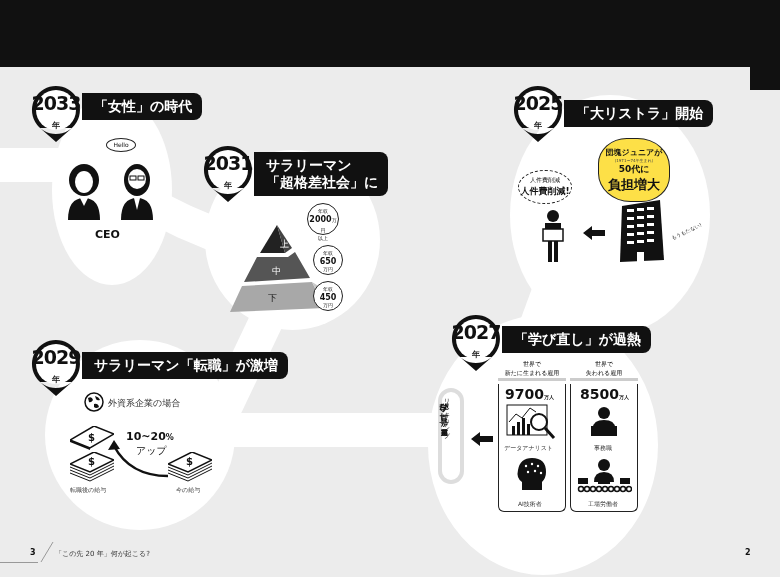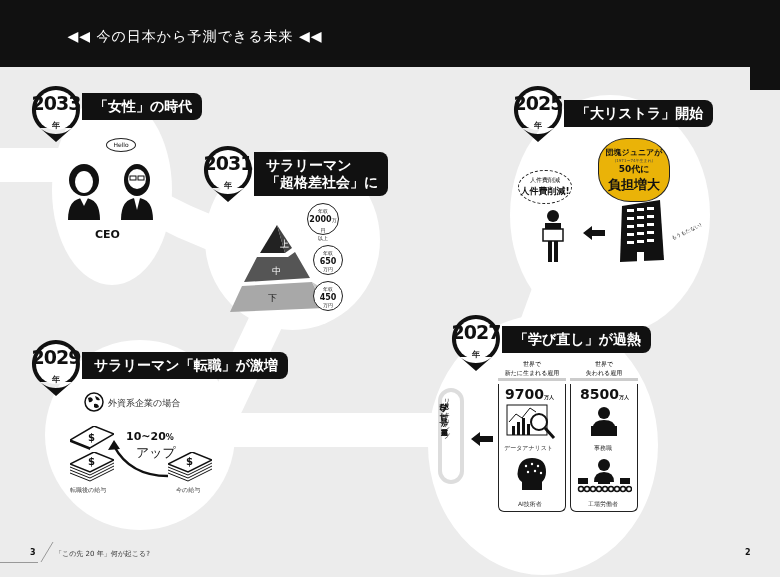--- a/index.html
+++ b/index.html
@@ -30,21 +30,20 @@
   .pyr-bubble b { font-size: 8px; display: block; line-height: 9px; }
 
   .box { position: absolute; border: 1.5px solid #222; border-top: none; border-radius: 0 0 6px 6px; }
   .footer-num { position: absolute; font-size: 8px; font-weight: bold; }
   .footer-text { position: absolute; font-size: 7px; color: #333; }
 </style>
 </head>
 <body>
 
 <div class="header">
-  <div class="header-left">◀◀ 今の日本から予測できる未来 ◀◀</div>
 </div>
 <div class="corner-black"></div>
 <div class="page-panel"></div>
 
 <svg class="roads" width="780" height="577">
   <g stroke="#fff" stroke-width="34" fill="none" stroke-linecap="butt">
     <path d="M0 165 L70 165 L185 222 L275 260"></path>
     <path d="M590 180 L520 370"></path>
     <path d="M300 250 L200 460"></path>
     <path d="M110 430 L520 430"></path>
@@ -138,21 +137,21 @@
   <svg style="position:absolute;left:540px;top:210px;" width="26" height="52" viewBox="0 0 26 52">
     <circle cx="13" cy="6" r="6" fill="#111"></circle>
     <rect x="5" y="13" width="16" height="18" fill="#111"></rect>
     <rect x="3" y="19" width="20" height="12" fill="#fff" stroke="#111" stroke-width="1.5"></rect>
     <rect x="8" y="31" width="4" height="21" fill="#111"></rect>
     <rect x="14" y="31" width="4" height="21" fill="#111"></rect>
   </svg>
   <svg style="position:absolute;left:583px;top:226px;" width="22" height="14" viewBox="0 0 22 14">
     <polygon points="0,7 9,0 9,4 22,4 22,10 9,10 9,14" fill="#111"></polygon>
   </svg>
-  <div style="position:absolute;left:598px;top:138px;width:72px;height:64px;background:#eab308;border:1.5px solid #222;border-radius:40% 45% 40% 45%;text-align:center;padding-top:8px;">
+  <div style="position:absolute;left:598px;top:138px;width:72px;height:64px;background:#fde047;border:1.5px solid #222;border-radius:40% 45% 40% 45%;text-align:center;padding-top:8px;">
     <div style="font-size:8px;font-weight:bold;">団塊ジュニアが</div>
     <div style="font-size:4px;color:#444;">(1971〜74年生まれ)</div>
     <div style="font-size:9px;font-weight:bold;">50代に</div>
     <div style="font-size:13px;font-weight:bold;">負担増大</div>
   </div>
   <svg style="position:absolute;left:618px;top:200px;" width="50" height="62" viewBox="0 0 50 62">
     <polygon points="4,6 42,0 46,60 2,62" fill="#111"></polygon>
     <g fill="#fff">
       <rect x="9" y="9" width="7" height="3"></rect>
         <rect x="19" y="8" width="7" height="3"></rect>
@@ -219,21 +218,21 @@
         <line x1="0" y1="21" x2="20" y2="29"></line>
         <line x1="20" y1="23" x2="44" y2="11"></line>
         <line x1="20" y1="26" x2="44" y2="14"></line>
         <line x1="20" y1="29" x2="44" y2="17"></line>
       </g>
     <text x="18" y="13" font-size="10" font-weight="bold" fill="#111">$</text>
   </svg>
   <div style="position:absolute;left:126px;top:430px;font-size:11px;font-weight:bold;">
     <span>10~20</span><span style="font-size:8px;">%</span>
   </div>
-  <div style="position:absolute;left:136px;top:444px;font-size:13px;">アップ</div>
+  <div style="position:absolute;left:136px;top:444px;font-size:10px;">アップ</div>
   <div class="tiny" style="position:absolute;left:70px;top:486px;">転職後の給与</div>
   <div class="tiny" style="position:absolute;left:176px;top:486px;">今の給与</div>
 </div>
 
 <div>
   <svg class="pin" style="left:450px;top:313px;" viewBox="0 0 52 58">
     <path d="M26 2 A24 24 0 1 1 25.9 2 Z M10 44 L26 58 L42 44 Z" fill="#111"></path>
     <circle cx="26" cy="26" r="20" fill="#fff"></circle>
   </svg>
   <div class="pin-year" style="left:450px;top:321px;position:absolute;">2027</div>

